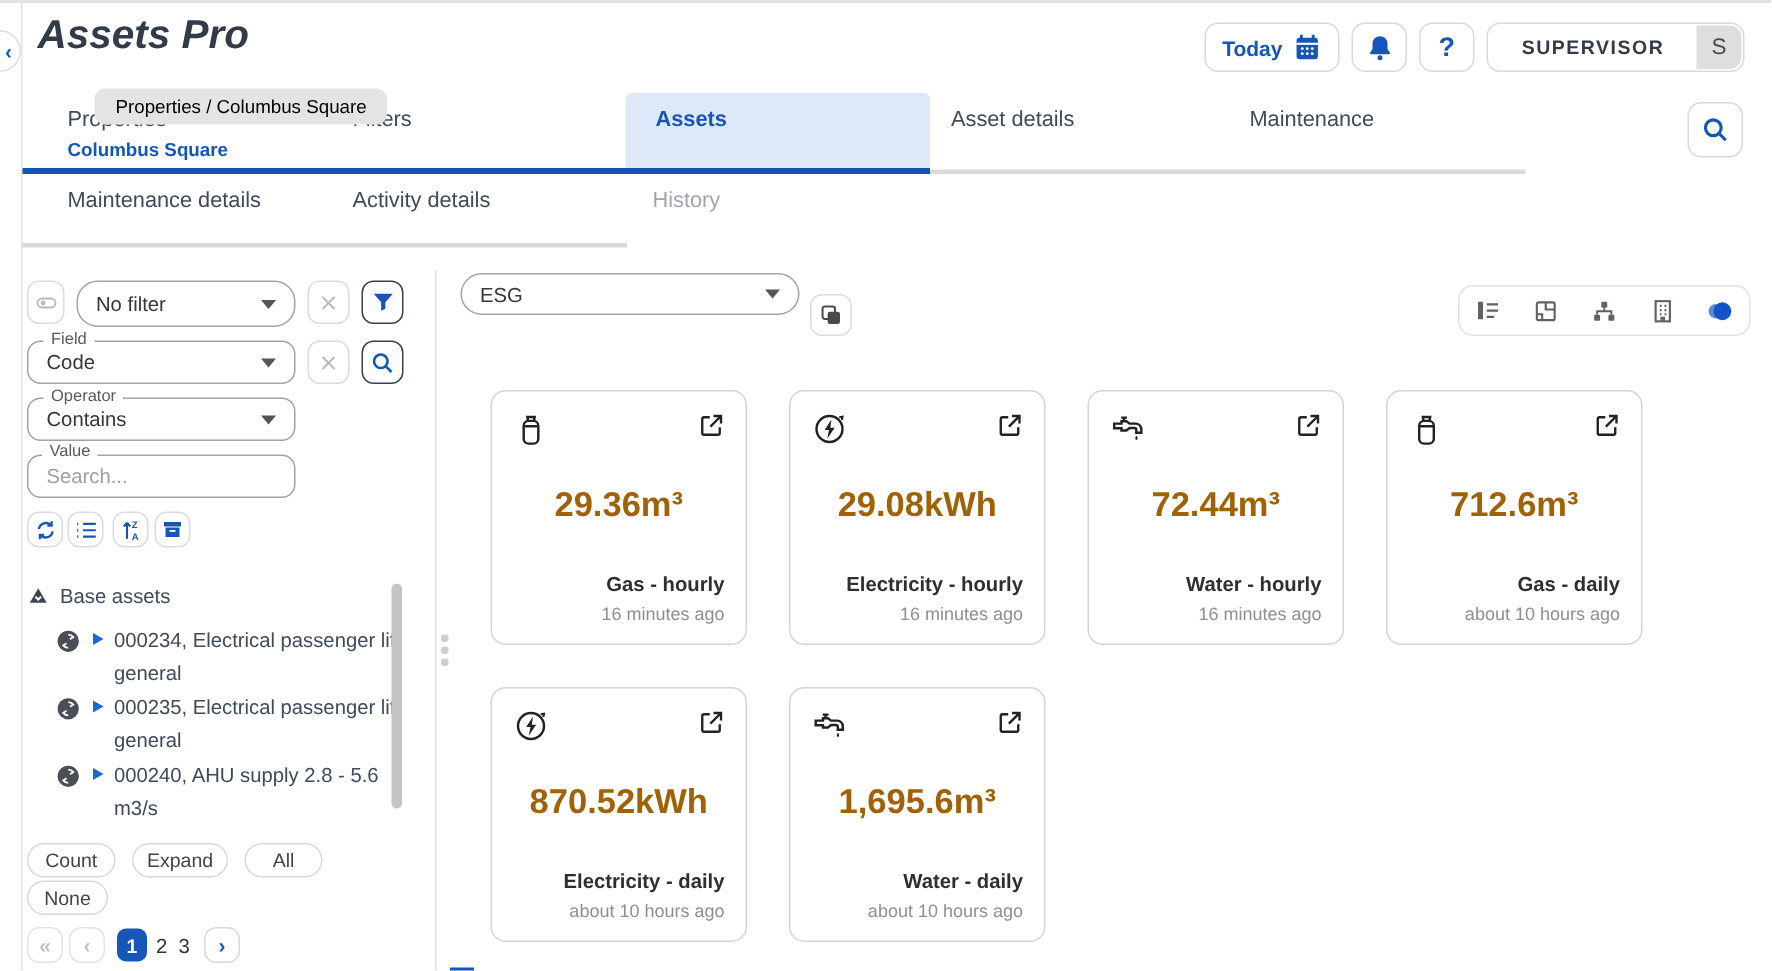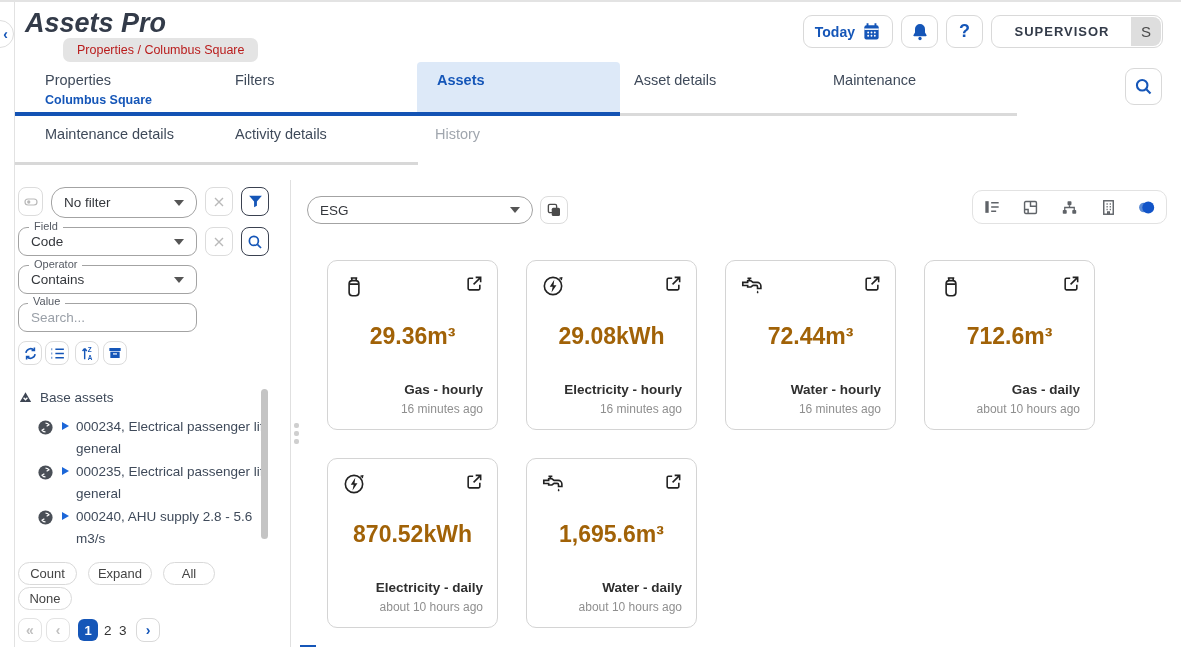--- a/index.html
+++ b/index.html
@@ -7,21 +7,21 @@
   .page { position:relative; width:1181px; height:647px; background:#fff; border-top:2px solid #e3e3e3; }
 
   
   .rail-line { position:absolute; left:14px; top:0; bottom:0; width:1px; background:#e2e2e2; }
   .back-circle { position:absolute; left:-14px; top:18px; width:28px; height:28px; border-radius:50%;
     background:#fff; border:1px solid #ddd; color:#1556b8; font-size:14px; font-weight:bold;
     display:flex; align-items:center; justify-content:flex-end; padding-right:5px; cursor:pointer; z-index:5;}
 
   
   .app-title { position:absolute; left:25px; top:6px; font-size:27px; font-weight:700; color:#333b49;font-style:italic; }
-  .crumb-badge { position:absolute; left:63px; top:36px; background:#e4e4e4; color:#b91c1c;
+  .crumb-badge { position:absolute; left:63px; top:57px; background:#e4e4e4; color:#000000;
     font-size:12.5px; padding:5px 14px; border-radius:7px; z-index:2; }
   .header-actions { position:absolute; right:18px; top:13px; display:flex; gap:8px; align-items:center; }
   .hbtn { height:33px; border:1px solid #d9d9d9; border-radius:9px; background:#fff; display:flex;
     align-items:center; justify-content:center; gap:7px; cursor:pointer; }
   .hbtn.today { padding:0 11px; color:#1556b8; font-size:14px; font-weight:700; }
   .hbtn.square { width:37px; }
   .hbtn.help { color:#1556b8; font-size:18px; font-weight:800; }
   .hbtn.user { width:172px; justify-content:center; position:relative; color:#333b49;
     font-size:13px; font-weight:700; letter-spacing:1px; padding-right:30px; }
   .avatar-s { position:absolute; right:1px; top:1px; width:30px; height:29px; background:#dedede;
@@ -345,21 +345,21 @@
   <div class="pg-num" style="left:119px;top:621px">3</div>
   <div class="pg-btn active-arrow" style="left:136px;top:616px">›</div>
 
   <div class="v-divider"></div>
   <div class="drag-handle">
       <span></span>
       <span></span>
       <span></span>
     </div>
 
-  <div class="select-box" style="left:307px;top:194px;width:226px;height:28px">
+  <div class="select-box" style="left:307px;top:180px;width:226px;height:28px">
     <span>ESG</span>
     <span class="caret"></span>
   </div>
   <div class="icon-btn" style="left:540px;top:194px;width:28px;height:28px">
     <span>
       <svg width="18" height="18" viewBox="0 0 24 24">
           <rect x="4.5" y="4.5" width="11" height="11" rx="2" fill="none" stroke="#4a4a4a" stroke-width="1.8"></rect>
           <rect x="9" y="9" width="11" height="11" rx="2" fill="#4a4a4a"></rect>
         </svg>
     </span>

